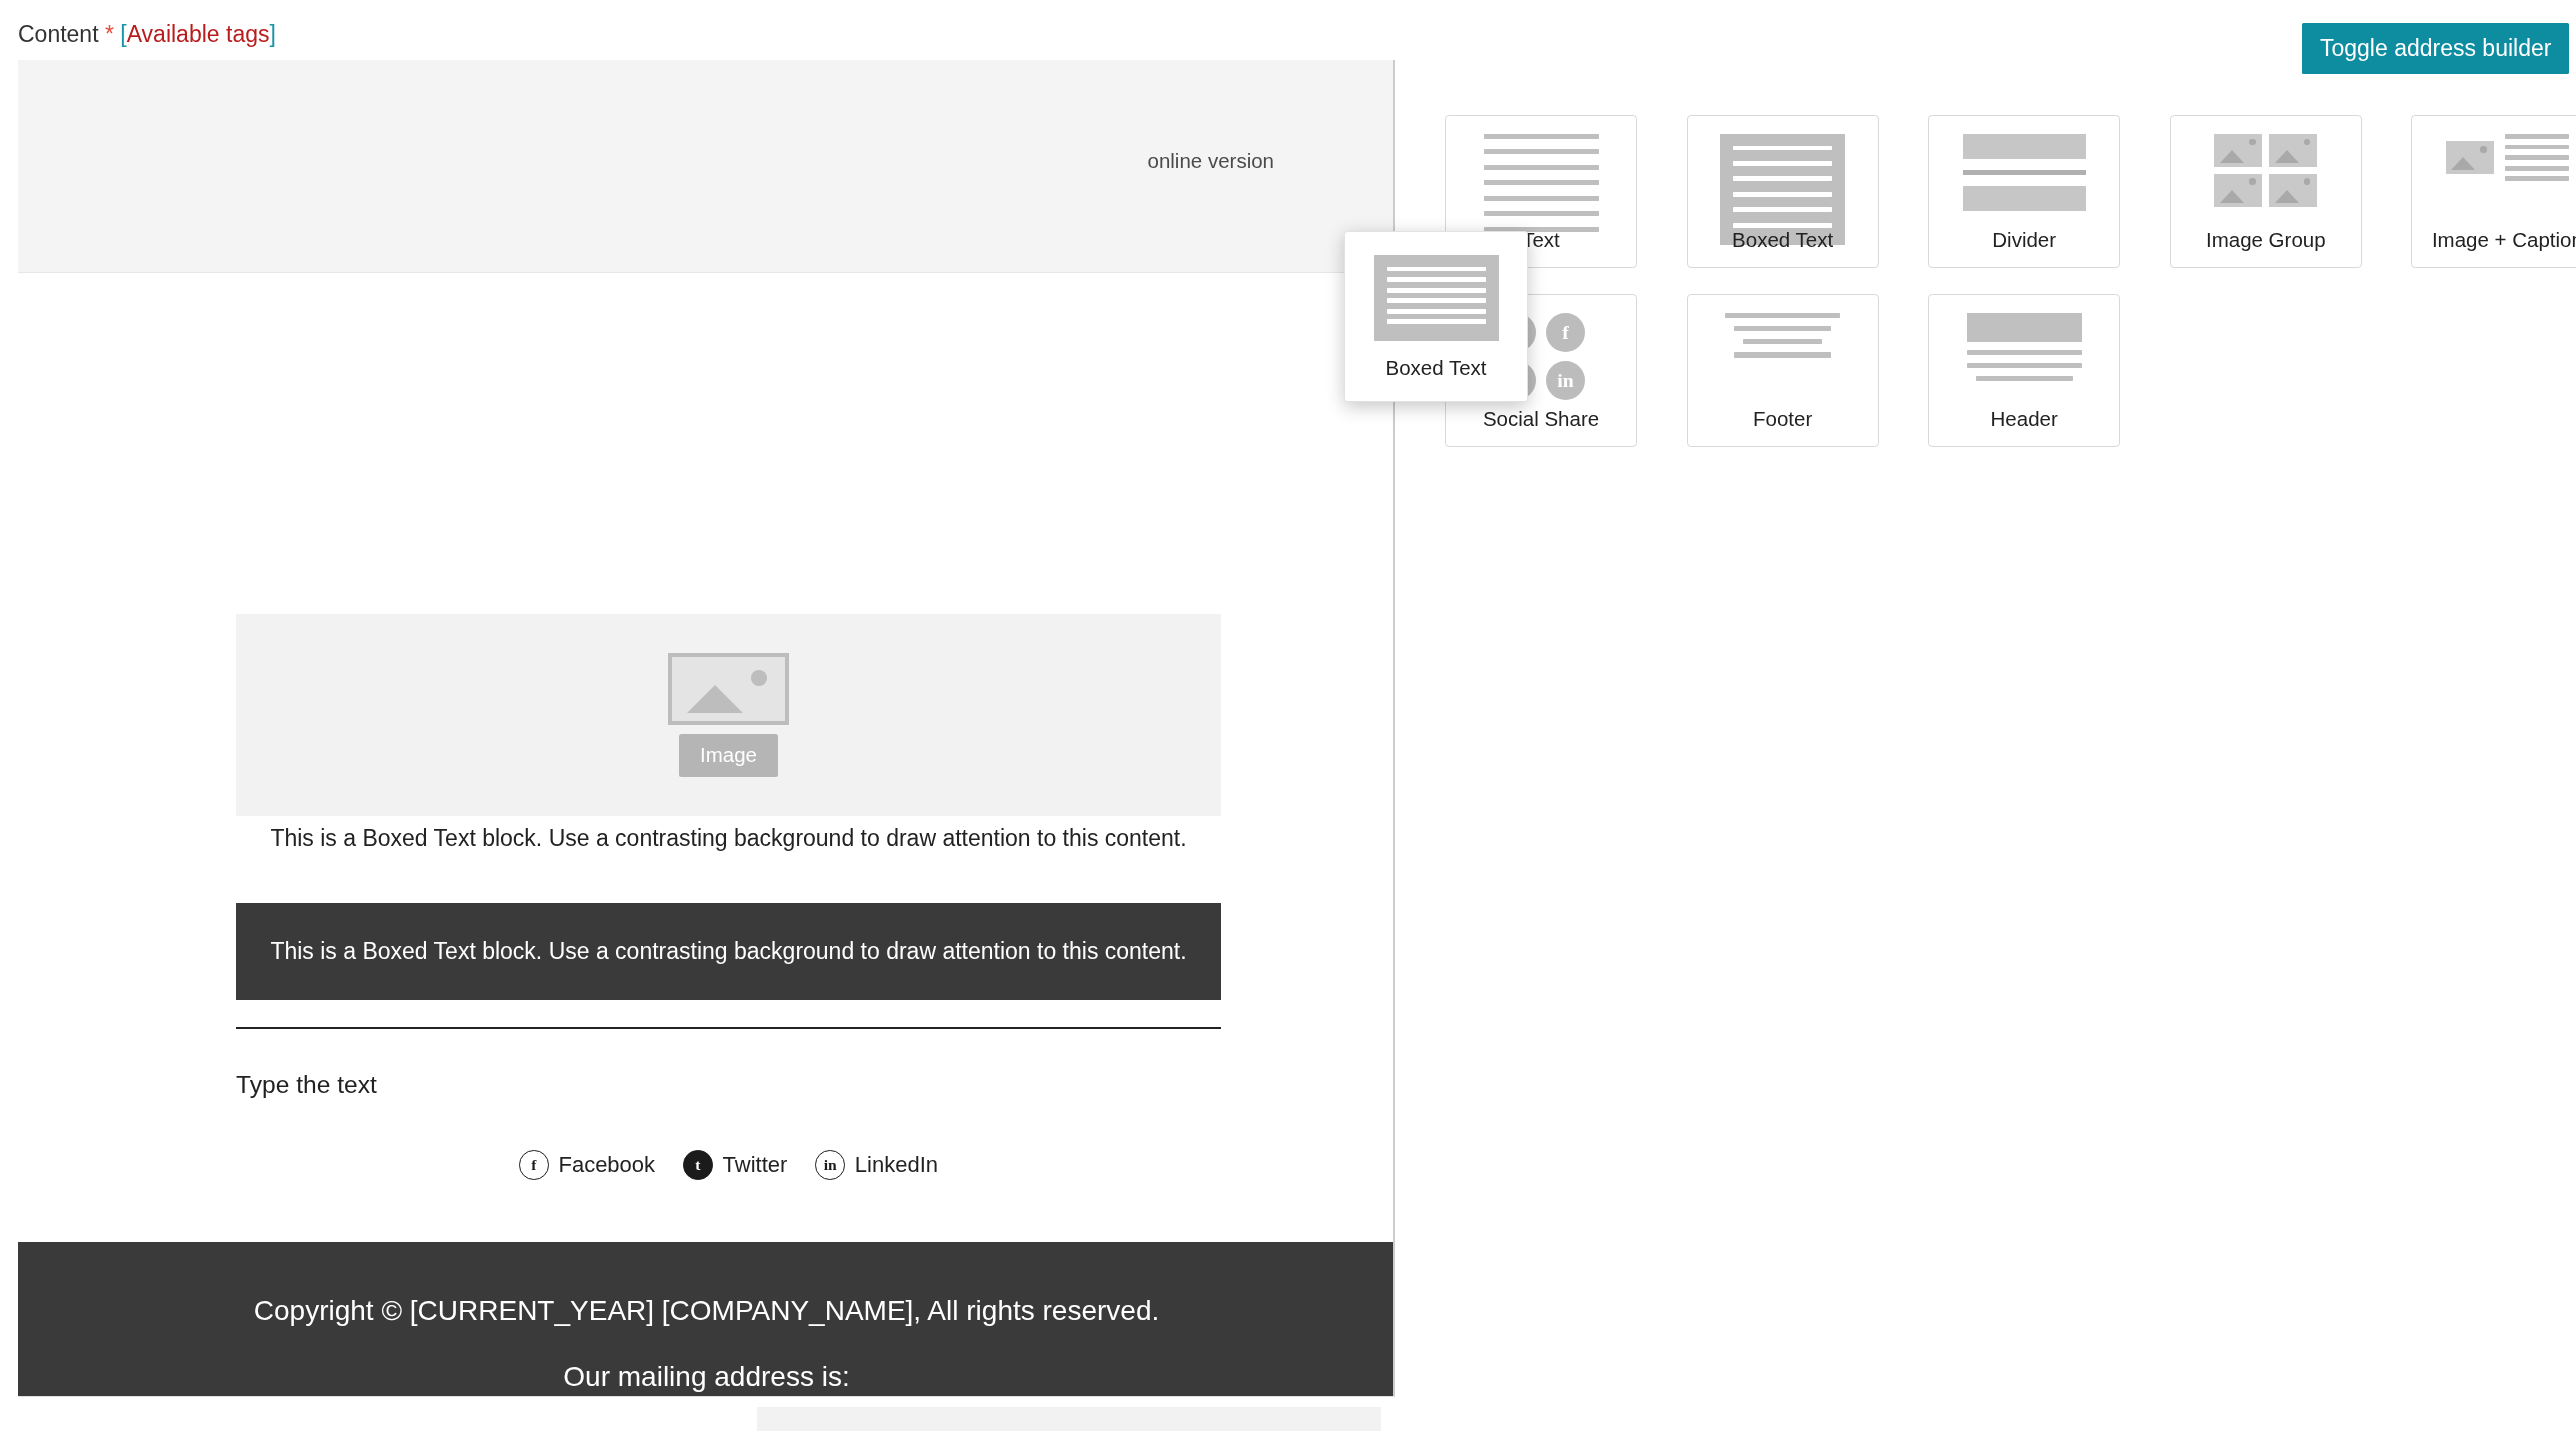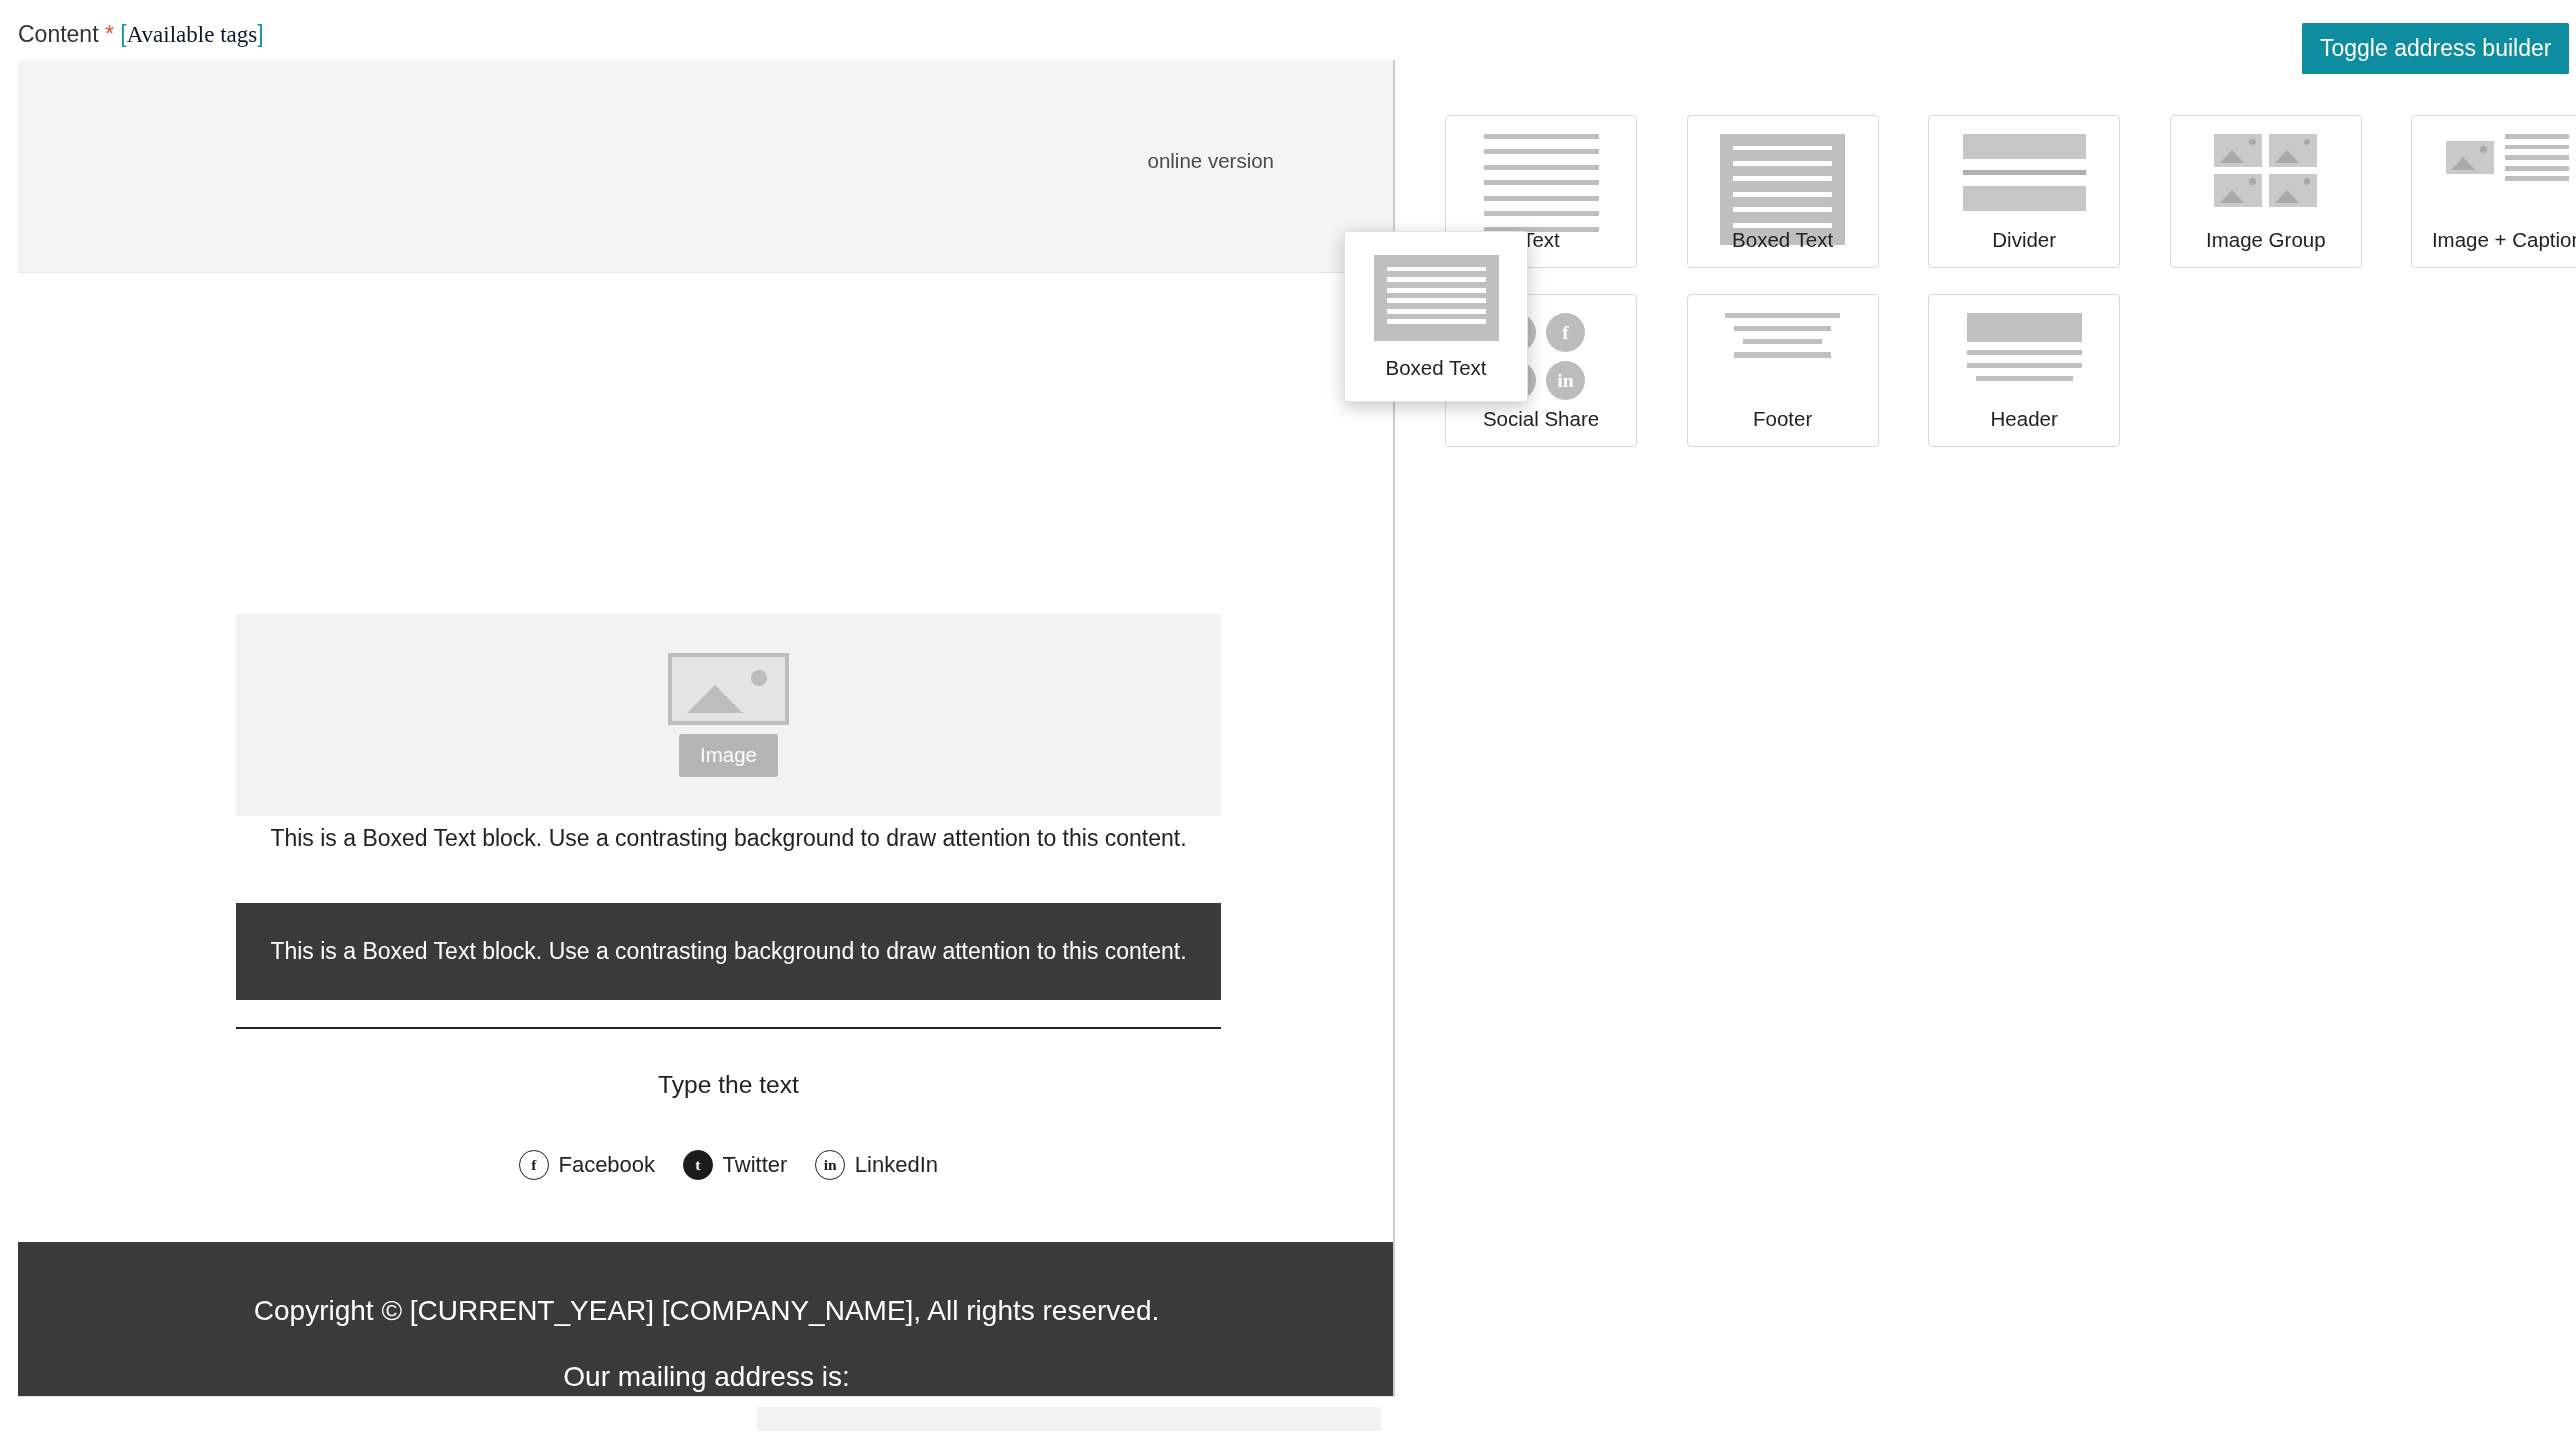--- a/index.html
+++ b/index.html
@@ -20,23 +20,22 @@
   }
   .content-label {
     position: absolute;
     left: 18px; top: 21.3px;
     font-size: 23px;
     color: #333333;
     white-space: nowrap;
   }
   .req-star { color: #e74c3c; }
   .avail-tags {
-    color: #0f172a;
+    color: #b91c1c;
     cursor: pointer;
-    font-family: Liberation Serif, serif;
   }
   .bracket { color: #1a95a8; }
 
   .toggle-btn {
     position: absolute;
     right: 6.6px; top: 23px;
     background: #0e8ca0;
     color: #ffffff;
     font-size: 23px;
     padding: 11.5px 18px 12.3px 18px;
@@ -163,21 +162,21 @@
     left: 218px; top: 754px;
     width: 985px;
     height: 0;
     border-top: 2.5px solid #222222;
   }
 
   .type-text {
     position: absolute;
     left: 218px; top: 798px;
     width: 985px;
-    text-align: center;
+    text-align: left;
     font-size: 24.6px;
     color: #222222;
   }
 
   .social-row {
     position: absolute;
     left: 218px; top: 877px;
     width: 985px;
     display: flex;
     align-items: center;

